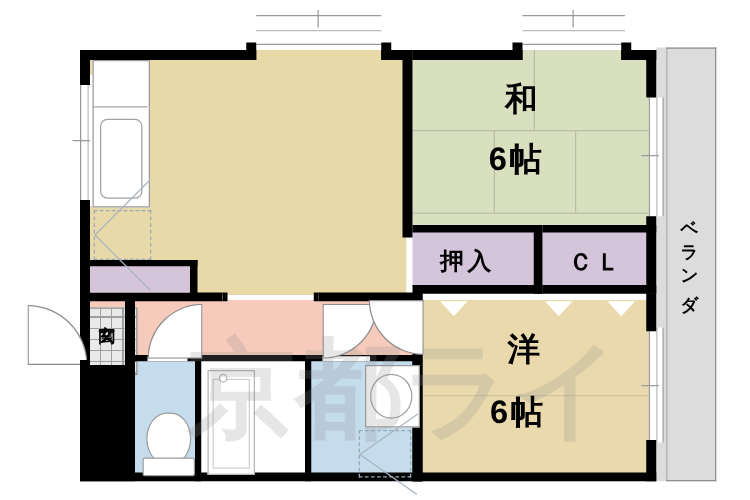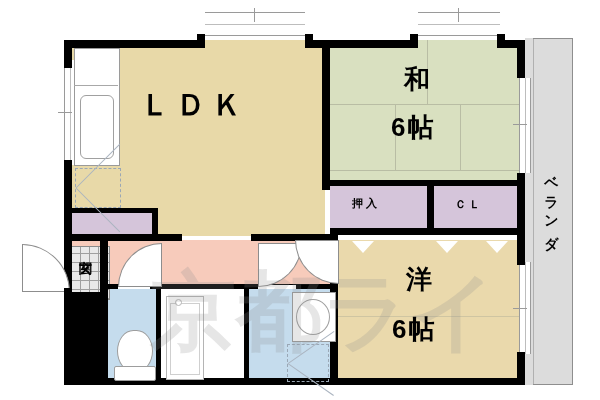--- a/index.html
+++ b/index.html
@@ -72,21 +72,21 @@
         repeating-linear-gradient(0deg,#9f9f9f 0 1px,transparent 1px 9px),
         repeating-linear-gradient(90deg,#9f9f9f 0 1px,transparent 1px 9px);
       border:1px solid #8a8a8a;}
 
   
   .lbl{position:absolute;color:#000;font-weight:bold;white-space:nowrap;
        letter-spacing:1px;}
   .lbl-ldk   {font-size:30px;letter-spacing:6px;}
   .lbl-ldk2  {font-size:28px;letter-spacing:0px;}
   .lbl-room  {font-size:26px;letter-spacing:2px;}
-  .lbl-sm    {font-size:11px;letter-spacing:3px;}
+  .lbl-sm    {font-size:19px;letter-spacing:3px;}
   .lbl-v     {writing-mode:vertical-rl;text-orientation:upright;
        font-size:14px;letter-spacing:4px;}
   .lbl-genkan{writing-mode:vertical-rl;text-orientation:upright;
        font-size:13px;letter-spacing:2px;font-weight:bold;}
 
   
   .wm{position:absolute;left:150px;top:262px;width:430px;height:110px;
       pointer-events:none;}
   .wm span{position:absolute;font-size:86px;font-weight:bold;
       color:rgba(140,140,140,0.22);font-family:"DejaVu Sans",sans-serif;}
@@ -227,21 +227,20 @@
 
   <div class="fx" style="left:292px;top:292px;width:42px;height:48px;"></div>
   <div class="lav" style="left:296px;top:299px;width:32px;height:34px;"></div>
 
   <div class="dashbox s45" style="left:287px;top:344px;width:40px;height:36px;"></div>
 
   <div class="wm">
     <span style="left:0;top:-8px;">京都ライフ</span>
   </div>
 
-  <div class="lbl lbl-ldk" style="left:140px;top:85px;">ＬＤＫ</div>
 
   <div class="lbl lbl-room" style="left:404px;top:62px;">和</div>
   <div class="lbl lbl-room" style="left:391px;top:110px;">6帖</div>
 
   <div class="lbl lbl-room" style="left:406px;top:262px;">洋</div>
   <div class="lbl lbl-room" style="left:392px;top:312px;">6帖</div>
 
   <div class="lbl lbl-sm" style="left:352px;top:196px;">押入</div>
   <div class="lbl lbl-sm" style="left:455px;top:197px;">ＣＬ</div>
 

